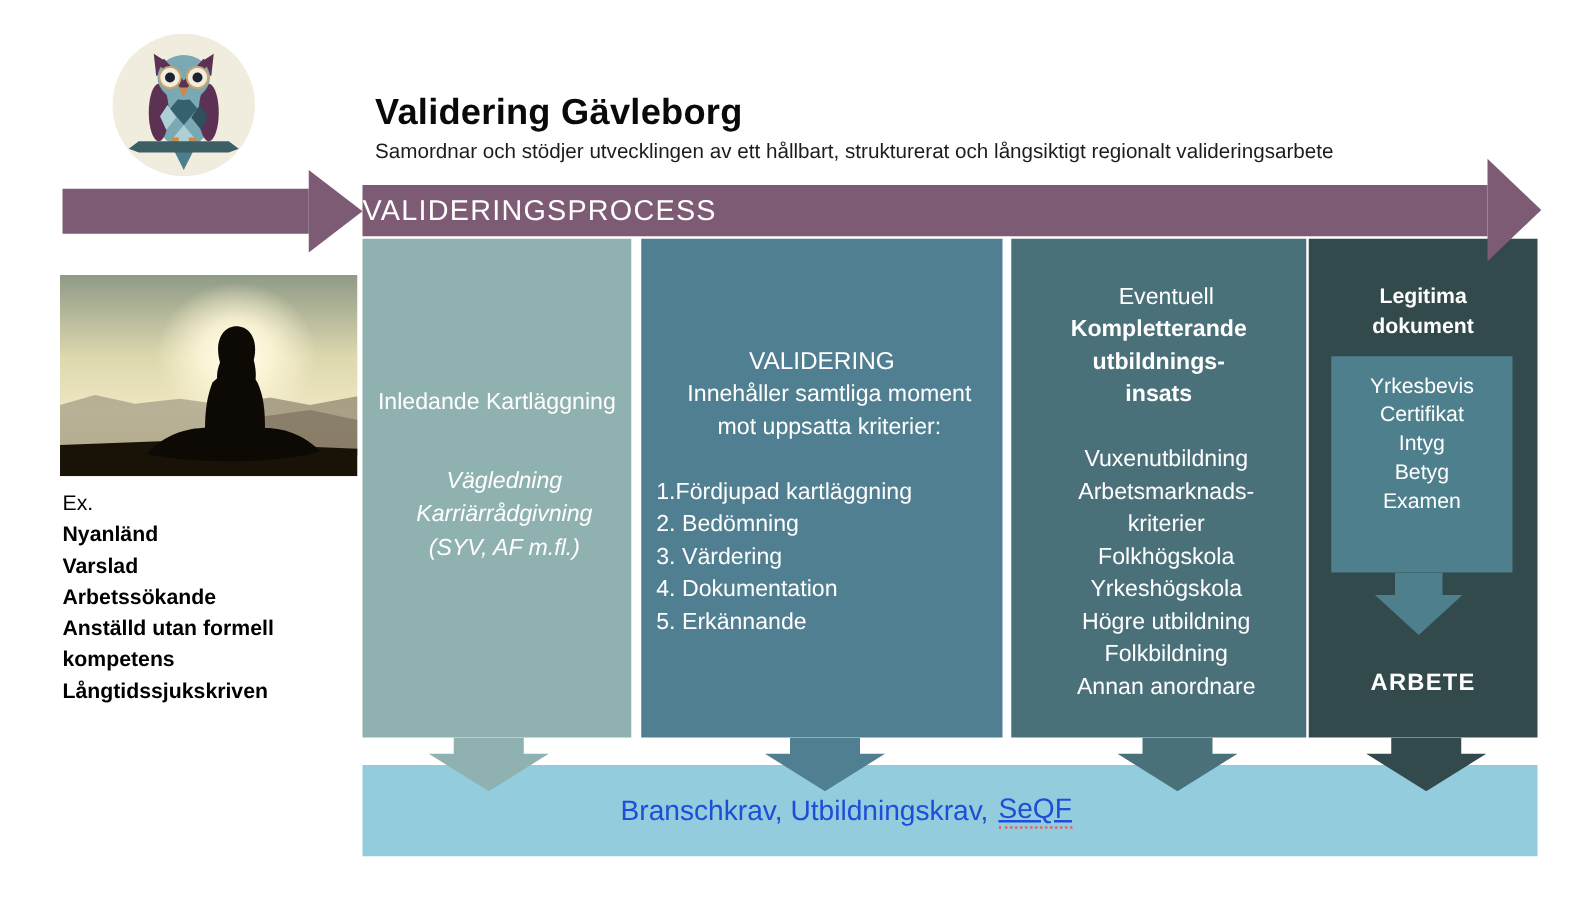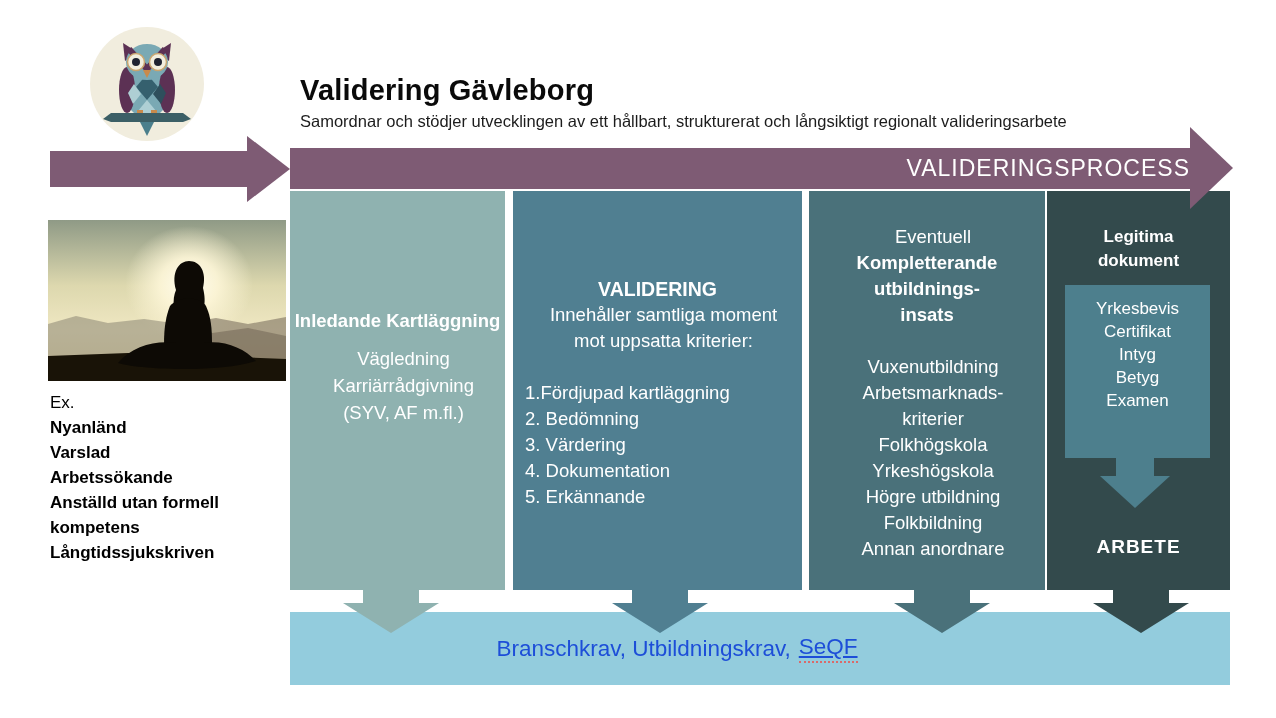--- a/index.html
+++ b/index.html
@@ -12,44 +12,44 @@
   .subtitle{position:absolute;left:300px;top:112px;font-size:16.5px;color:#1c1c1c;}
 
   
   .intake-body{position:absolute;left:50px;top:151px;width:197px;height:36px;background:var(--c-purple);}
   .intake-head{position:absolute;left:247px;top:136px;width:0;height:0;
                border-top:33px solid transparent;border-bottom:33px solid transparent;
                border-left:43px solid var(--c-purple);}
 
   
   .banner-body{position:absolute;left:290px;top:148px;width:900px;height:41px;background:var(--c-purple);
-               display:flex;align-items:center;justify-content:flex-end;z-index:6;}
+               display:flex;align-items:center;justify-content:flex-start;z-index:6;}
   .banner-body span{color:#fff;font-size:23px;letter-spacing:1px;}
   .banner-head{position:absolute;left:1190px;top:127px;width:0;height:0;z-index:6;
                border-top:41px solid transparent;border-bottom:41px solid transparent;
                border-left:43px solid var(--c-purple);}
 
   
   .photo{position:absolute;left:48px;top:220px;width:238px;height:161px;}
 
   
   .audience{position:absolute;left:50px;top:390px;width:196px;color:#000;}
   .aud-intro{font-size:17px;line-height:25px;}
   .aud-item{font-size:17px;line-height:25px;font-weight:700;}
 
   
   .col{position:absolute;top:191px;height:399px;color:#fff;text-align:center;box-sizing:border-box;z-index:2;}
   .col1{left:290px;width:215px;background:var(--c-col1);padding-top:116px;}
   .col2{left:513px;width:289px;background:var(--c-col2);padding-top:85px;}
   .col3{left:809px;width:236px;background:var(--c-col3);padding-top:33px;}
   .col4{left:1047px;width:183px;background:var(--c-col4);padding-top:34px;}
 
-  .c-head{font-weight:700;font-size:18.5px;line-height:27px;}
+  .c-head{font-weight:400;font-size:18.5px;line-height:27px;}
   .c-line{font-size:18.5px;line-height:27px;padding-left:12px;}
-  .col1 .c-body{margin-top:11px;}
+  .col1 .c-body{margin-top:36px;font-style:italic;}
   .col2 .c-head{font-size:19.5px;line-height:26px;}
   .col2 .c-line{line-height:26px;}
   .col2 .steps{margin-top:26px;text-align:left;padding-left:12px;}
   .col2 .step{font-size:18.5px;line-height:26px;}
   .col3 .c-line,.col3 .c-headline{line-height:26px;font-size:18.5px;}
   .c-headline{font-weight:700;}
   .col3 .providers{margin-top:26px;}
   .col4 .c-headline{font-size:17px;line-height:24px;}
   .docbox{position:absolute;left:18px;top:94px;width:145px;height:173px;background:var(--c-innerbox);
           box-sizing:border-box;padding-top:12px;}

